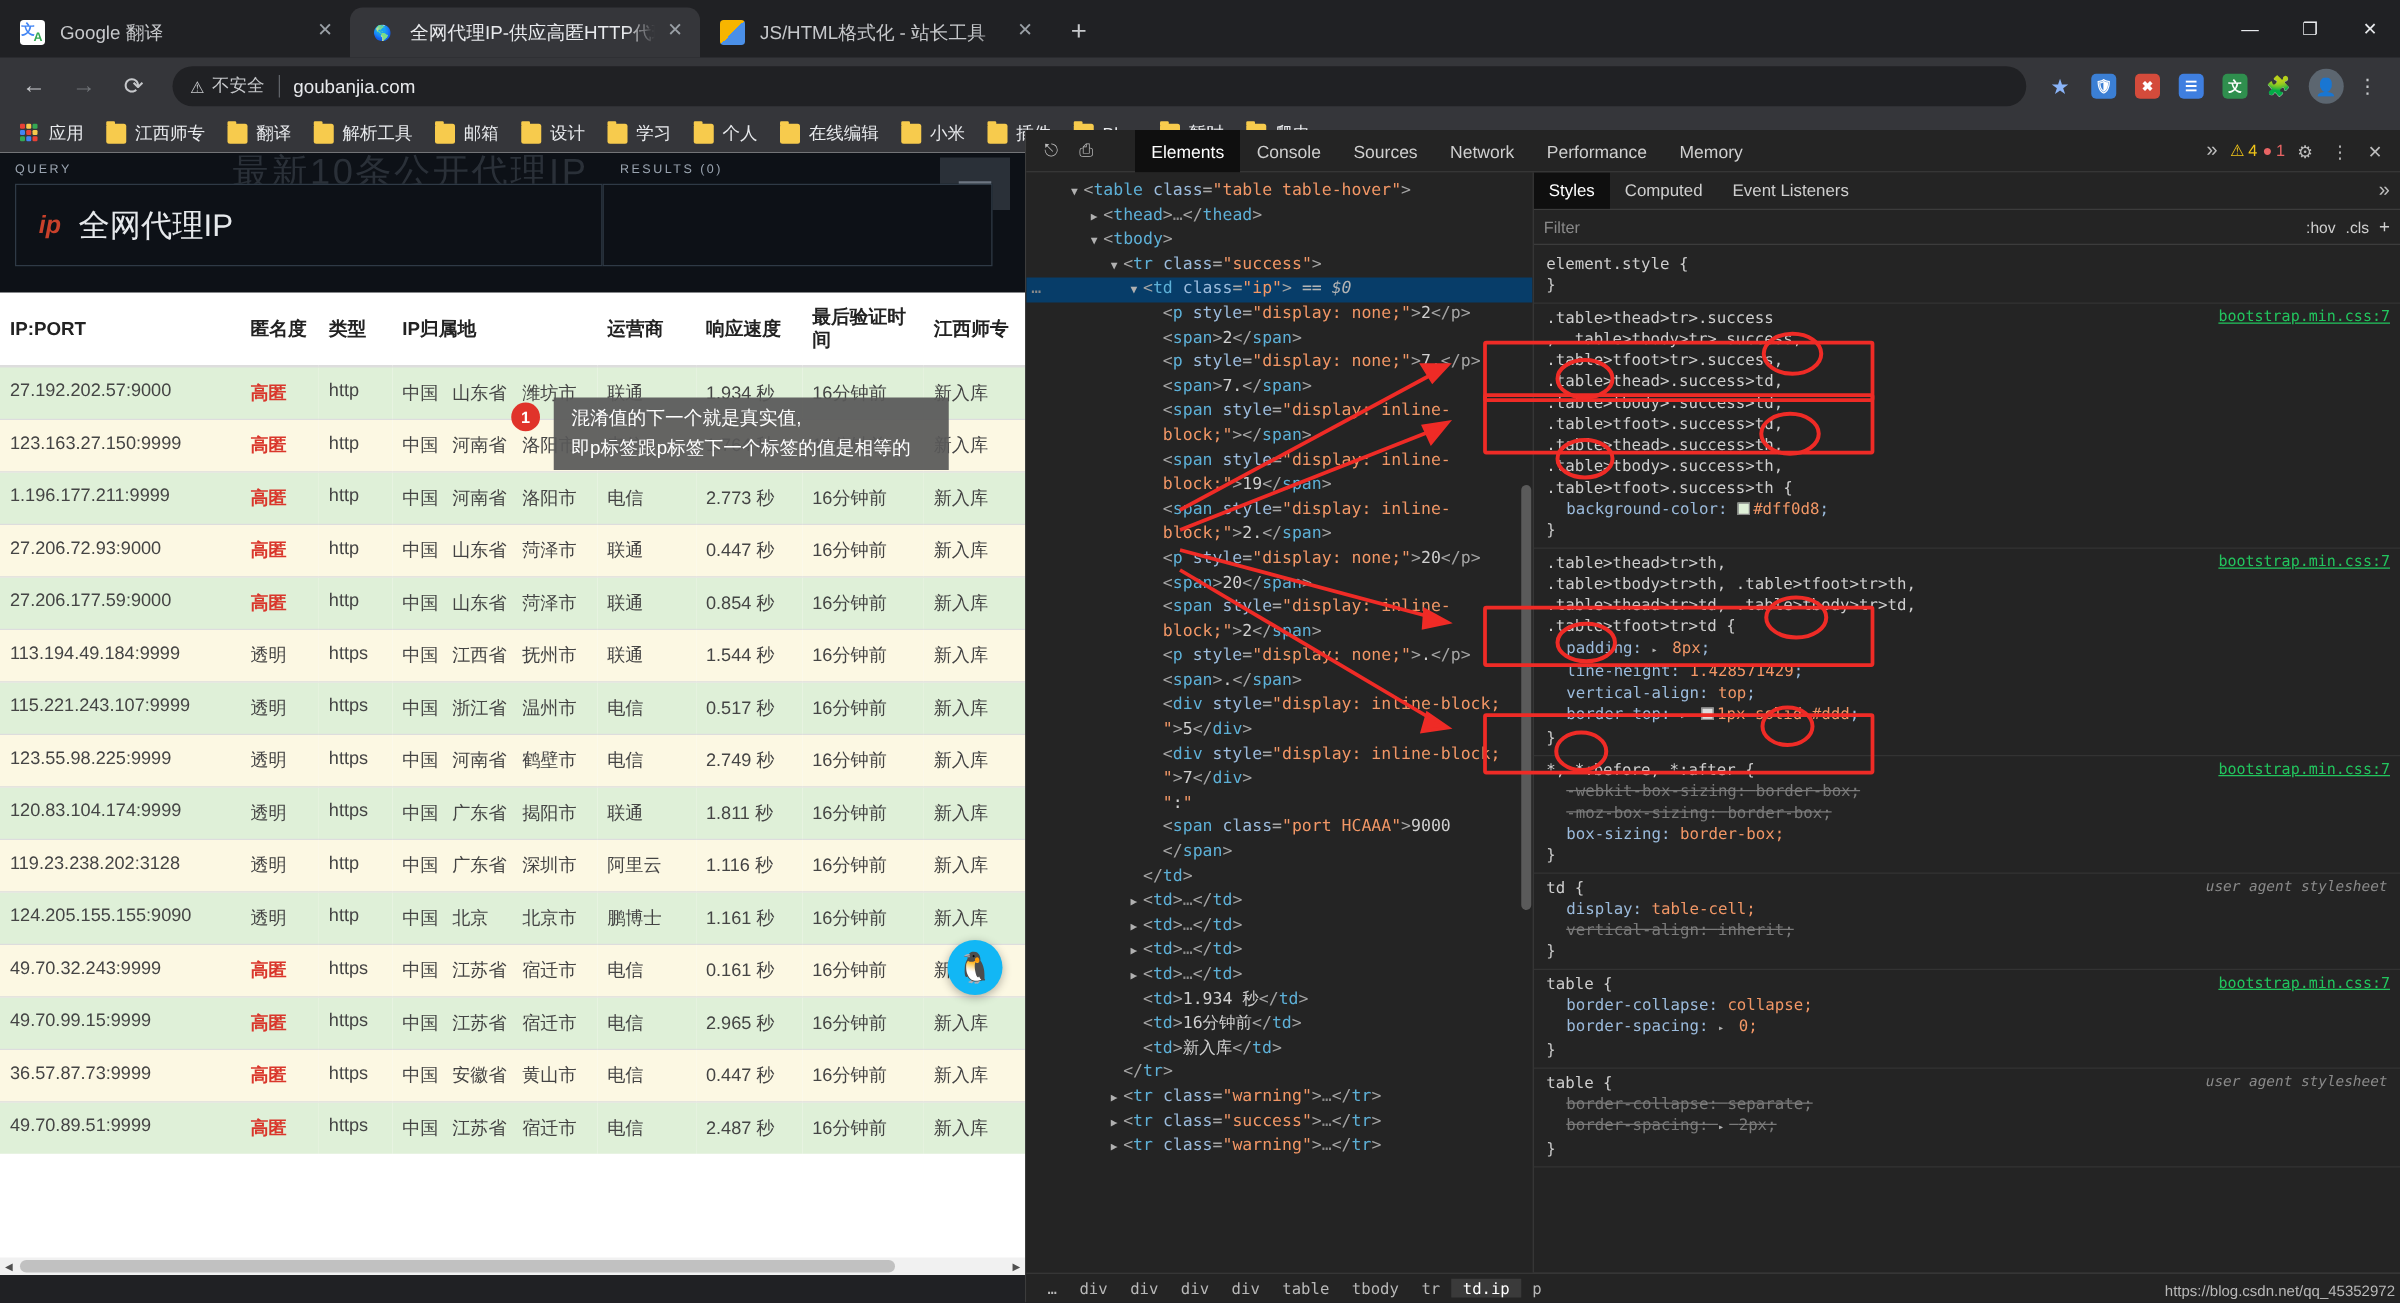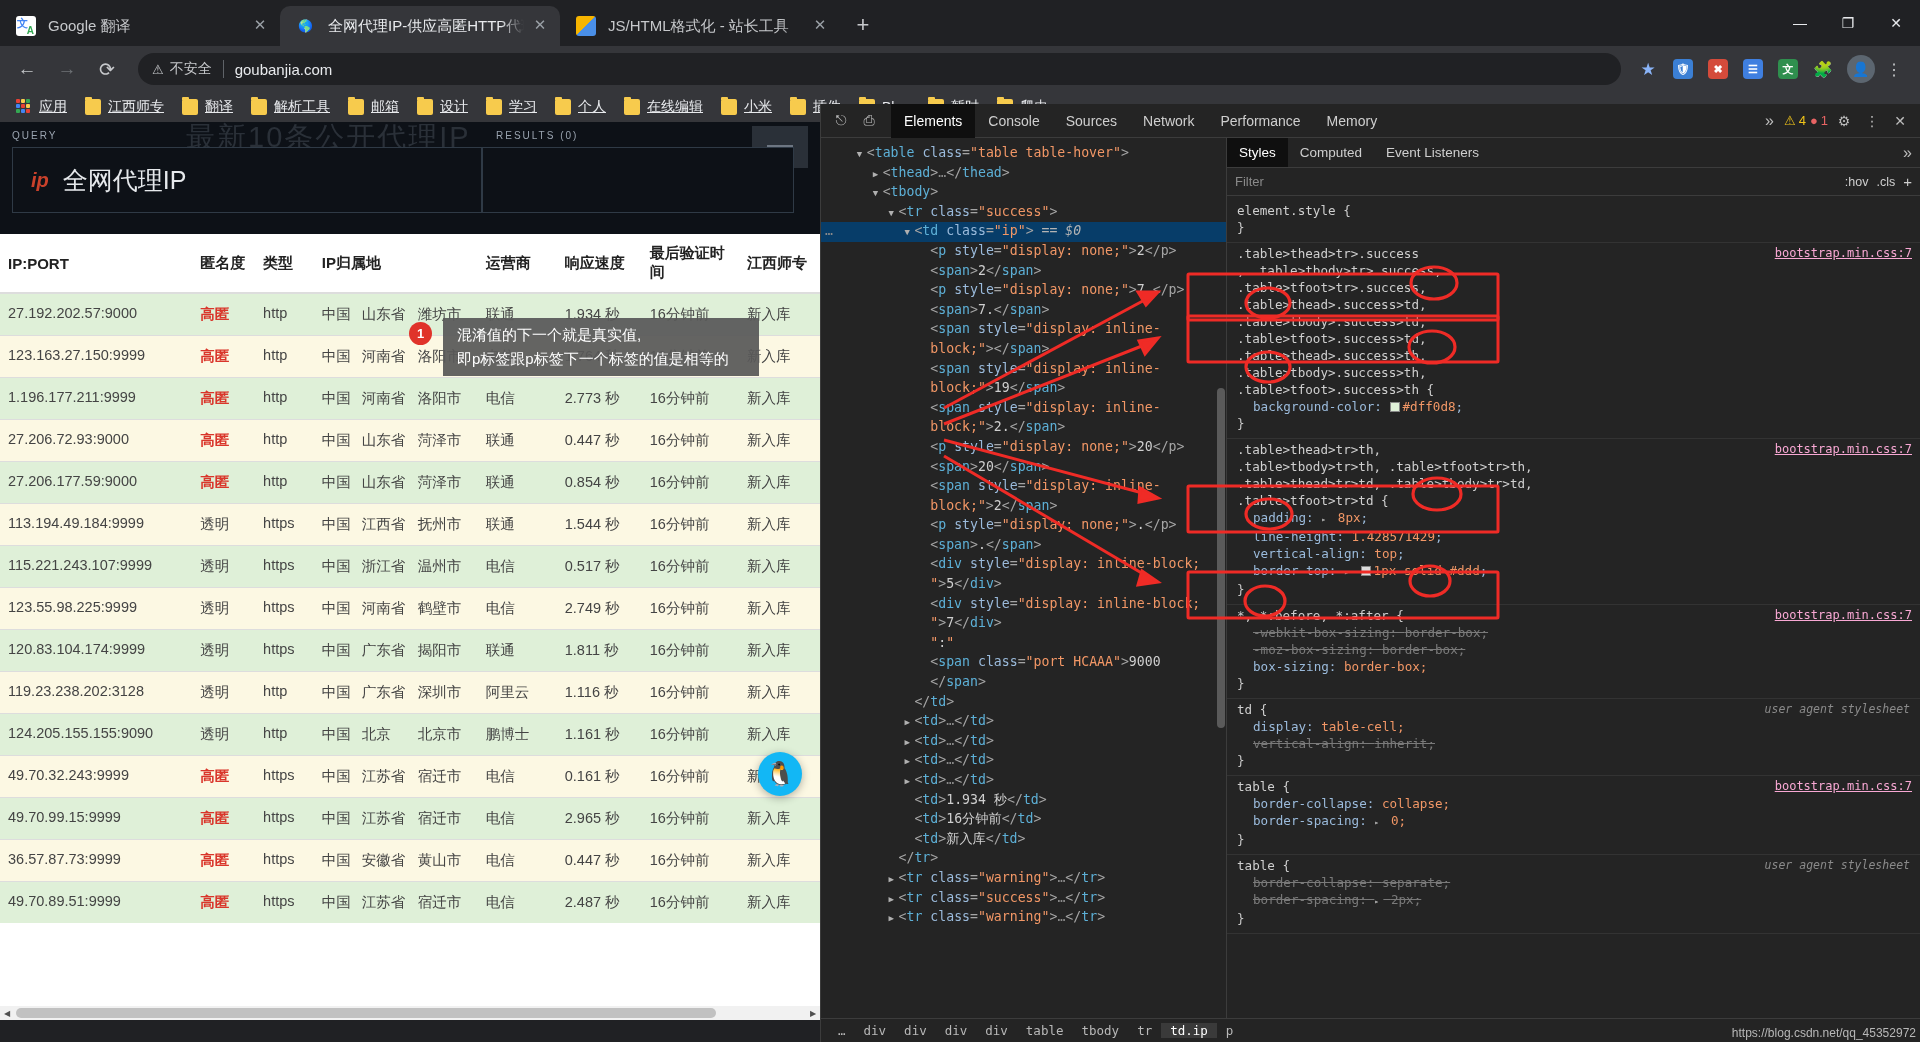--- a/index.html
+++ b/index.html
@@ -75,21 +75,21 @@
   .ico-sq { width:20px;height:20px;border-radius:4px;display:flex;align-items:center;justify-content:center;font-size:11px;color:#fff;font-weight:bold; }
   .avatar { width:28px;height:28px;border-radius:50%;background:#5c6670;margin-left:8px;
             display:flex;align-items:center;justify-content:center;font-size:14px;color:#dcdfe3; }
 
   
   .bmbar {
     position:absolute; top:92px; left:0; width:1920px; height:30px;
     background:#35363a; display:flex; align-items:center; padding:0 8px;
   }
   .bm { display:flex; align-items:center; padding:3px 8px; margin-right:2px;
-        color:#e8eaed; font-size:14px; white-space:nowrap; border-radius:4px;text-decoration:underline; }
+        color:#e8eaed; font-size:14px; white-space:nowrap; border-radius:4px; }
   .bm .bmico { width:16px;height:16px;margin-right:7px;border-radius:2px;flex:0 0 16px; }
   .bmico.folder { background:#f7cb4d; border-radius:2px 2px 2px 2px; position:relative; }
   .bmico.folder::before{content:"";position:absolute;left:0;top:-2px;width:7px;height:3px;background:#f7cb4d;border-radius:1px 1px 0 0;}
   .bmico.apps { background:transparent; display:grid; grid-template-columns:repeat(3,4px);
                 grid-template-rows:repeat(3,4px); gap:1px; }
   .bmico.apps i { background:#e84135; border-radius:1px; }
   .bmico.apps i:nth-child(2){background:#f7cb4d}
   .bmico.apps i:nth-child(3){background:#34a853}
   .bmico.apps i:nth-child(4){background:#4285f4}
   .bmico.apps i:nth-child(5){background:#e84135}
@@ -180,21 +180,21 @@
     position:absolute; top:104px; left:820px; width:1100px; height:938px;
     background:#242424; border-left:1px solid #3c3c3c;
     display:flex; flex-direction:column;
   }
   .dt-tabbar {
     height:34px; display:flex; align-items:center; background:#242424;
     border-bottom:1px solid #3c3c3c; padding-left:6px;
   }
   .dt-tool { width:28px;height:28px;display:flex;align-items:center;justify-content:center;
              color:#bdbdbd;font-size:14px; }
-  .dt-tabs { display:flex; align-items:stretch; height:34px; margin-left:8px; }
+  .dt-tabs { display:flex; align-items:stretch; height:34px; margin-left:25px; }
   .dt-tab { padding:0 13px; display:flex; align-items:center; color:#cfcfcf; font-size:14px; }
   .dt-tab.active { background:#0f0f0f; color:#fff; }
   .dt-right { margin-left:auto; display:flex; align-items:center; padding-right:8px; gap:4px; }
   .dt-chev { color:#bdbdbd; font-size:16px; padding:0 6px; }
   .warnbadge { color:#f0c419; font-size:13px; display:flex; align-items:center; gap:3px;}
   .errbadge { color:#e86464; font-size:13px; display:flex; align-items:center; gap:3px;}
   .dt-icon { width:24px;height:24px;display:flex;align-items:center;justify-content:center;
              color:#bdbdbd;font-size:14px; }
 
   .dt-body { flex:1 1 auto; display:flex; min-height:0; }
@@ -229,21 +229,21 @@
   .st-more { margin-left:auto; padding:0 8px; display:flex; align-items:center; color:#bdbdbd; }
   .st-filterbar { height:28px; display:flex; align-items:center; border-bottom:1px solid #3c3c3c;
                   padding:0 8px; gap:8px; }
   .st-filter { flex:1 1 auto; color:#8a8a8a; font-size:13px; }
   .st-hov { color:#cfcfcf; font-size:12.5px; }
   .st-plus { color:#cfcfcf; font-size:15px; }
   .st-content { flex:1 1 auto; overflow:hidden; padding:4px 0 0 0;
                 font-family:"DejaVu Sans Mono","Liberation Mono",monospace;
                 font-size:12.6px; line-height:17px; color:#c8c8c8; }
   .rule { padding:2px 10px 6px 10px; border-bottom:1px solid #333; position:relative; }
-  .rule .src { position:absolute; right:8px; top:2px; color:#f9a8d4; font-size:12px;
+  .rule .src { position:absolute; right:8px; top:2px; color:#22c55e; font-size:12px;
                text-decoration:underline; }
   .sel-line { color:#cfcfcf; }
   .prop { padding-left:16px; color:#9bbbdc; }
   .prop .pname { color:#9bbbdc; }
   .prop .pval { color:#f29766; }
   .prop.strike { text-decoration:line-through; color:#7a7a7a; }
   .prop.strike .pname, .prop.strike .pval { color:#7a7a7a; }
   .swatch { display:inline-block; width:10px; height:10px; border:1px solid #888;
             vertical-align:-1px; margin-right:3px; }
   .ua { color:#8a8a8a; font-style:italic; font-size:11.5px; position:absolute; right:10px; top:2px; }

